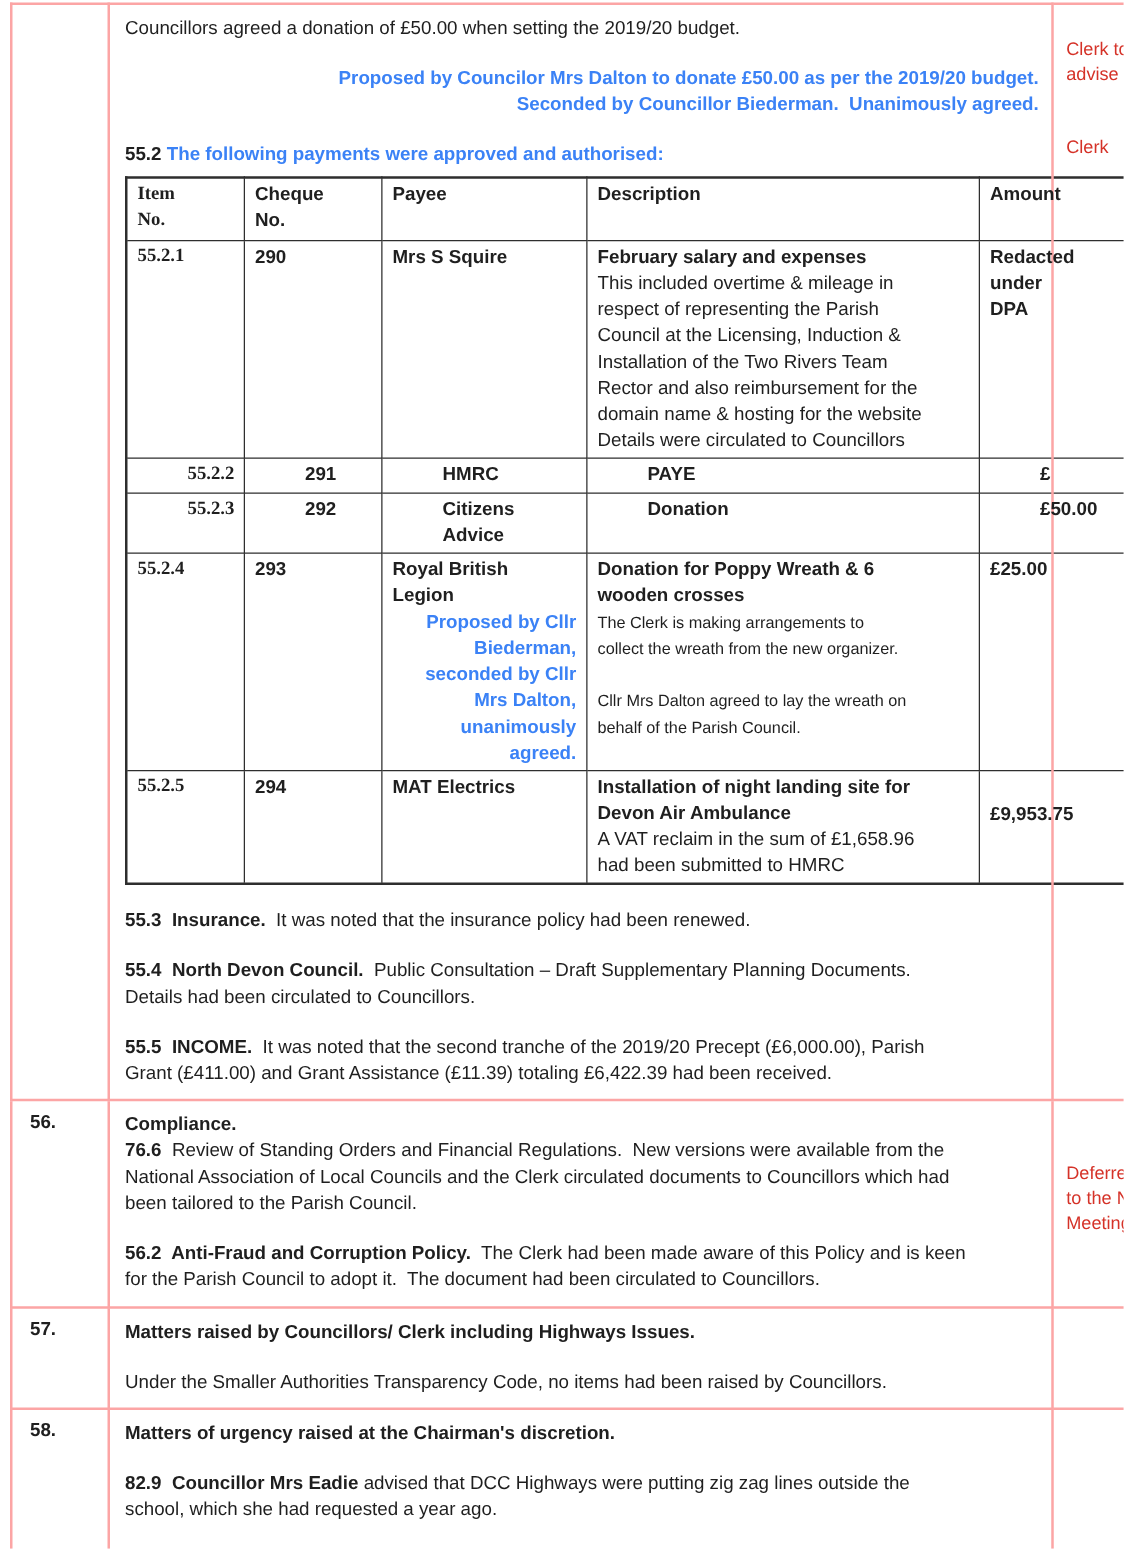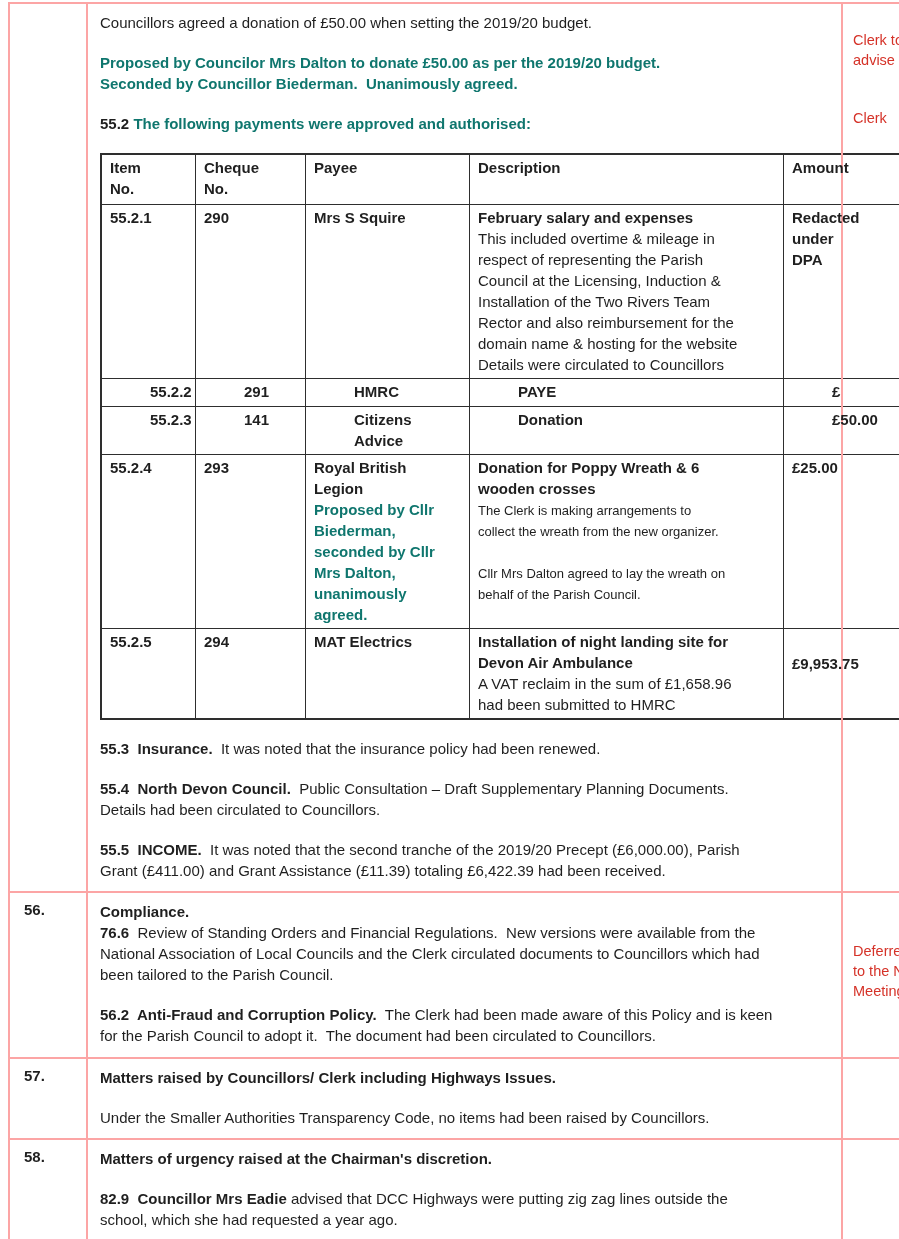--- a/index.html
+++ b/index.html
@@ -4,32 +4,32 @@
 <style>
   html,body{margin:0;padding:0;background:#fff;}
   .page{position:relative;width:899px;height:1239px;background:#fff;overflow:hidden;
         font-family:"Liberation Sans","DejaVu Sans",sans-serif;font-size:15px;color:#1f1f1f;}
   table.outer{position:absolute;left:8px;top:2px;width:883px;border-collapse:collapse;table-layout:fixed;}
   table.outer>tbody>tr>td{border:2px solid #fca5a5;vertical-align:top;}
   td.num{width:62px;padding:8px 0 0 14px;font-weight:bold;white-space:pre-wrap;}
   td.main{width:731px;padding:8px 10px 10px 12px;}
   td.note{width:88px;padding:26px 4px 0 10px;}
   p{margin:0 0 19px 0;line-height:21px;white-space:pre-wrap;}
-  p.tight{margin-bottom:19px;}
+  p.tight{margin-bottom:7px;}
   p.last{margin-bottom:0;}
   .b{font-weight:bold;}
-  .purple{color:#0f766e;}
+  .purple{color:#3b82f6;text-align:right;}
   .rednote{color:#d53228;line-height:20px;white-space:pre-wrap;font-size:14.5px;}
   .rednote.n2{margin-top:38px;}
   td.note56{padding-top:48px;}
   table.pay{border-collapse:collapse;table-layout:fixed;width:719px;margin:2px 0 18px 0;}
   table.pay td{border:1.5px solid #2e2e2e;vertical-align:top;padding:2px 8px 3px 8px;
                line-height:21px;white-space:pre-wrap;}
   table.pay{border:2px solid #2e2e2e;}
-  .c-item{width:77px;}
+  .c-item{width:77px;font-family:Liberation Serif, serif;}
   .c-cheque{width:93px;}
   .c-payee{width:147px;}
   .c-desc{width:297px;}
   .c-amount{width:101px;}
   tr.head td{font-weight:bold;height:44px;}
   tr.oneline td{height:22px;font-weight:bold;padding-left:48px;}
   .blk{display:block;}
   .small{font-size:13px;line-height:18px;}
   .padtop{padding-top:24px !important;}
 </style>
@@ -74,21 +74,21 @@
               </tr>
               <tr class="oneline">
                 <td class="c-item">55.2.2</td>
                 <td class="c-cheque">291</td>
                 <td class="c-payee">HMRC</td>
                 <td class="c-desc">PAYE</td>
                 <td class="c-amount">£</td>
               </tr>
               <tr class="oneline">
                 <td class="c-item">55.2.3</td>
-                <td class="c-cheque">141</td>
+                <td class="c-cheque">292</td>
                 <td class="c-payee">Citizens Advice</td>
                 <td class="c-desc">Donation</td>
                 <td class="c-amount">£50.00</td>
               </tr>
               <tr>
                 <td class="c-item b">55.2.4</td>
                 <td class="c-cheque b">293</td>
                 <td class="c-payee"><span class="b blk">Royal British
 Legion</span><span class="b purple blk">Proposed by Cllr
 Biederman,

